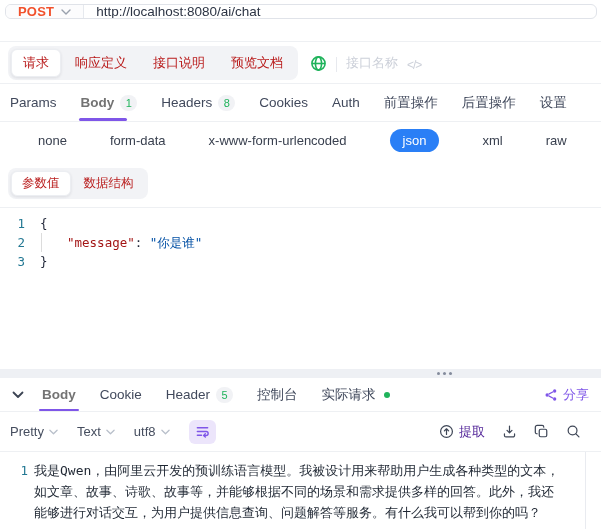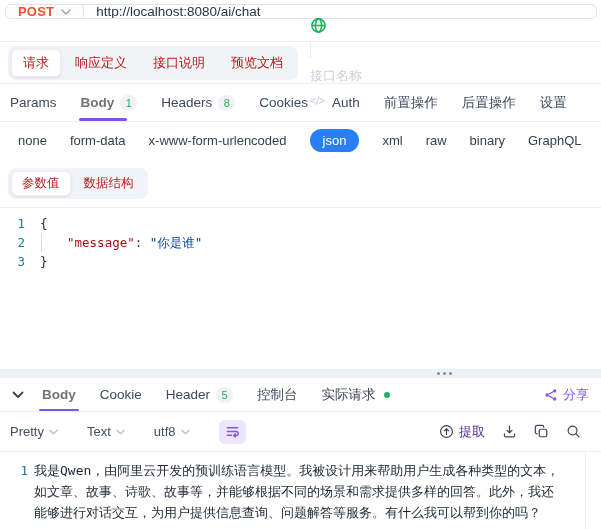--- a/index.html
+++ b/index.html
@@ -18,35 +18,35 @@
   .method-label { color:#f1512c; font-weight:bold; font-size:13px; letter-spacing:.2px; }
   .url-text { display:flex; align-items:center; padding:0 12px; font-size:13.5px; color:#2c3444; flex:1; }
 
   .chev { flex:none; }
 
   
   .doctabs-row { height:42px; padding:6px 8px; border-bottom:1px solid #eef0f3; flex:none; }
   .pill-group { display:inline-flex; align-items:center; background:#f2f3f6; border-radius:8px; padding:3px; gap:2px; }
   .pill-tab { padding:5px 12px; border-radius:6px; color:#b91c1c; cursor:pointer; white-space:nowrap; }
   .pill-tab.active { background:#fff; box-shadow:0 1px 3px rgba(20,24,40,.10); border:1px solid #eceef2; padding:4px 11px; }
-  .endpoint-zone { margin-left:12px; display:flex; align-items:flex-start; gap:9px;flex-direction:column; }
+  .endpoint-zone { margin-left:12px; display:flex; align-items:flex-end; gap:9px; }
   .vdiv { width:1px; height:15px; background:#e7e9ee; }
   .ghost-text { color:#ccd0d9; font-size:13px; }
   .code-glyph { color:#ccd0d9; font-size:12px; letter-spacing:-1px; }
 
   
   .reqtabs { height:38px; padding:0 10px; border-bottom:1px solid #eef0f3; display:flex; align-items:center; gap:24px; flex:none; }
   .rtab { position:relative; height:100%; display:flex; align-items:center; gap:6px; cursor:pointer; color:#41495c; font-size:13.5px; white-space:nowrap; }
   .rtab.active .rtab-label { color:#737373; font-weight:bold; }
   .rtab.active::after { content:""; position:absolute; left:-2px; right:10px; bottom:0; height:3px; border-radius:2px; background:#7f56e8; }
   .badge { min-width:17px; height:16px; line-height:16px; padding:0 4px; border-radius:9px; background:#f1f2f5; color:#1fb35b; font-size:11px; text-align:center; }
 
   
   .bodytypes { height:36px; padding:0 18px; display:flex; align-items:center; gap:23px; flex:none; }
-  .btype { color:#39404f; cursor:pointer; white-space:nowrap; }
+  .btype { color:#39404f; cursor:pointer; white-space:nowrap;margin-left:20px; }
   .btype.selected { background:#2a7ff6; color:#fff; padding:4px 13px; border-radius:13px; }
 
   
   .viewpills { padding:10px 8px 8px; flex:none; }
   .viewpills .pill-tab { padding:4px 11px; font-size:12.5px; }
   .viewpills .pill-tab.active { padding:3px 10px; }
 
   
   .editor { flex:1; border-top:1px solid #eef0f3; padding-top:6px; font-family:"DejaVu Sans Mono","Liberation Mono",monospace; font-size:12.5px; overflow:hidden; }
   .code-line { display:flex; line-height:19px; }
@@ -63,21 +63,21 @@
 
   
   .resptabs { height:34px; padding:0 12px; border-bottom:1px solid #eef0f3; display:flex; align-items:center; gap:24px; flex:none; }
   .resptabs .rtab { font-size:13.5px; }
   .resptabs .rtab.active::after { left:-3px; right:-3px; height:2.5px; }
   .collapse-btn { display:flex; align-items:center; cursor:pointer; margin-right:-6px; }
   .status-dot { width:6px; height:6px; border-radius:50%; background:#1fb35b; margin-left:2px; }
   .share-zone { margin-left:auto; display:flex; align-items:center; gap:5px; color:#7f56e8; cursor:pointer; }
 
   
-  .resptools { height:40px; padding:0 10px; border-bottom:1px solid #eef0f3; display:flex; align-items:center; gap:29px; flex:none; }
+  .resptools { height:40px; padding:0 10px; border-bottom:1px solid #eef0f3; display:flex; align-items:center; gap:19px; flex:none; }
   .dropdown { display:flex; align-items:center; gap:5px; color:#454d5e; cursor:pointer; }
   .wrap-btn { width:27px; height:24px; border-radius:6px; background:#ece5fb; display:flex; align-items:center; justify-content:center; cursor:pointer; }
   .tool-right { margin-left:auto; display:flex; align-items:center; gap:17px; padding-right:10px; }
   .tool-btn { display:flex; align-items:center; gap:5px; color:#4c1d95; cursor:pointer; }
 
   
   .respbody { flex:none; height:77px; position:relative; padding-top:8px; display:flex; font-family:"DejaVu Sans Mono","Liberation Mono",monospace; }
   .respbody .ln { width:28px; padding-right:0; font-size:12.5px; line-height:21px; }
   .resp-text { margin-left:6px; width:532px; font-size:13px; line-height:21px; color:#1f2733; word-break:break-all; white-space:pre-wrap; }
   .scroll-gutter { position:absolute; right:0; top:0; bottom:0; width:16px; border-left:1px solid #e9ebf0; background:#fff; }

